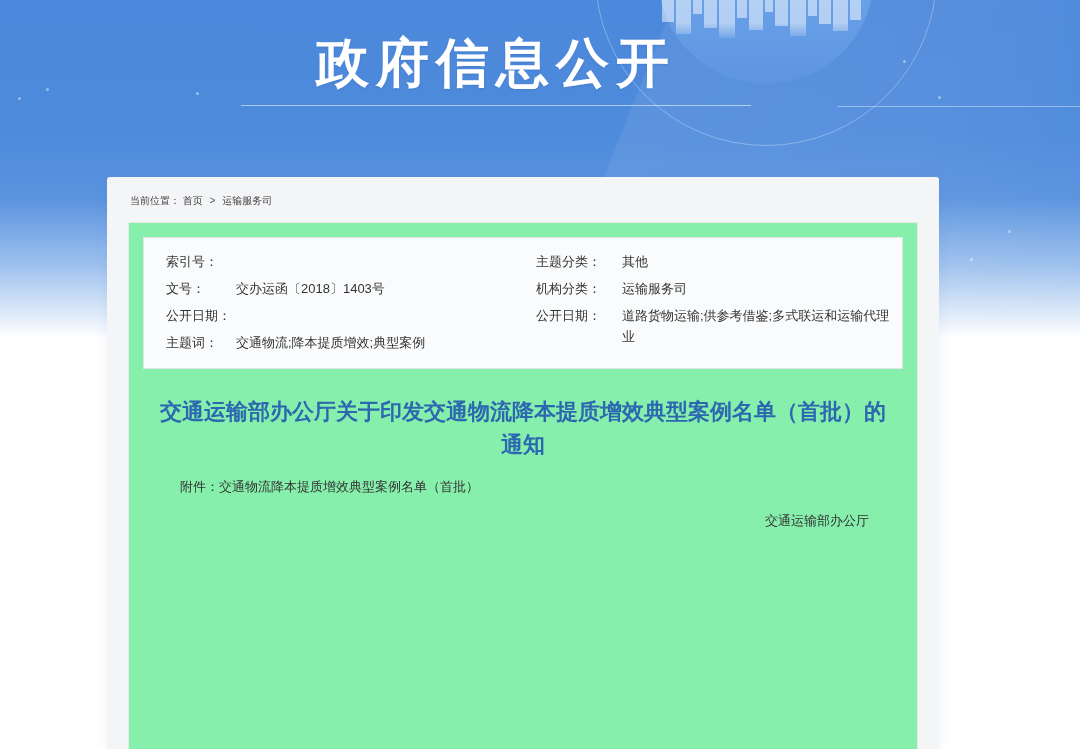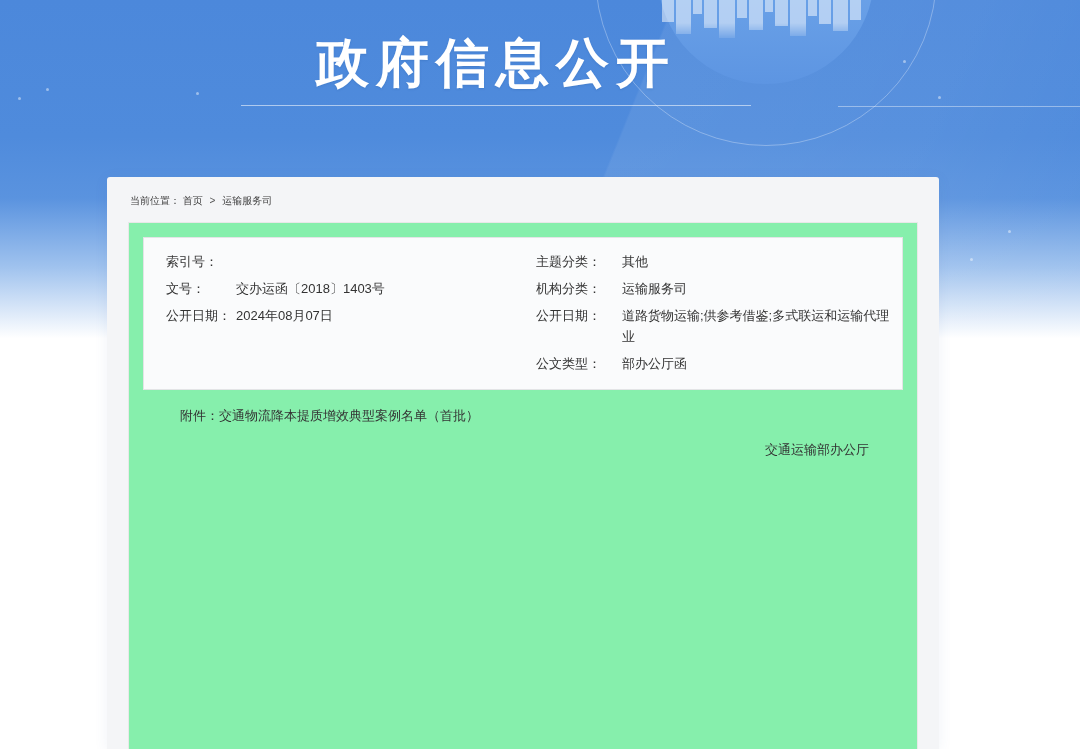--- a/index.html
+++ b/index.html
@@ -164,43 +164,43 @@
       <div class="meta-col-left">
         <div class="meta-row">
           <span class="meta-label">索引号：</span>
         </div>
         <div class="meta-row">
           <span class="meta-label">文号：</span>
           <span class="meta-value">交办运函〔2018〕1403号</span>
         </div>
         <div class="meta-row">
           <span class="meta-label">公开日期：</span>
-          <span class="meta-value">2024年08月07日</span>
+        </div>
+        <div class="meta-row">
+          <span class="meta-label">主题词：</span>
+          <span class="meta-value">交通物流;降本提质增效;典型案例</span>
         </div>
       </div>
       <div class="meta-col-right">
         <div class="meta-row">
           <span class="meta-label">主题分类：</span>
           <span class="meta-value">其他</span>
         </div>
         <div class="meta-row">
           <span class="meta-label">机构分类：</span>
           <span class="meta-value">运输服务司</span>
         </div>
         <div class="meta-row">
           <span class="meta-label">公开日期：</span>
           <span class="meta-value">道路货物运输;供参考借鉴;多式联运和运输代理业</span>
         </div>
-        <div class="meta-row">
-          <span class="meta-label">公文类型：</span>
-          <span class="meta-value">部办公厅函</span>
-        </div>
       </div>
     </div>
 
+    <h2 class="doc-title">交通运输部办公厅关于印发交通物流降本提质增效典型案例名单（首批）的通知</h2>
 
 
     <div class="doc-body">
       <p class="indent">附件：交通物流降本提质增效典型案例名单（首批）</p>
       <p class="sign signer">交通运输部办公厅</p>
 
     </div>
 
   </div>
 </div>

